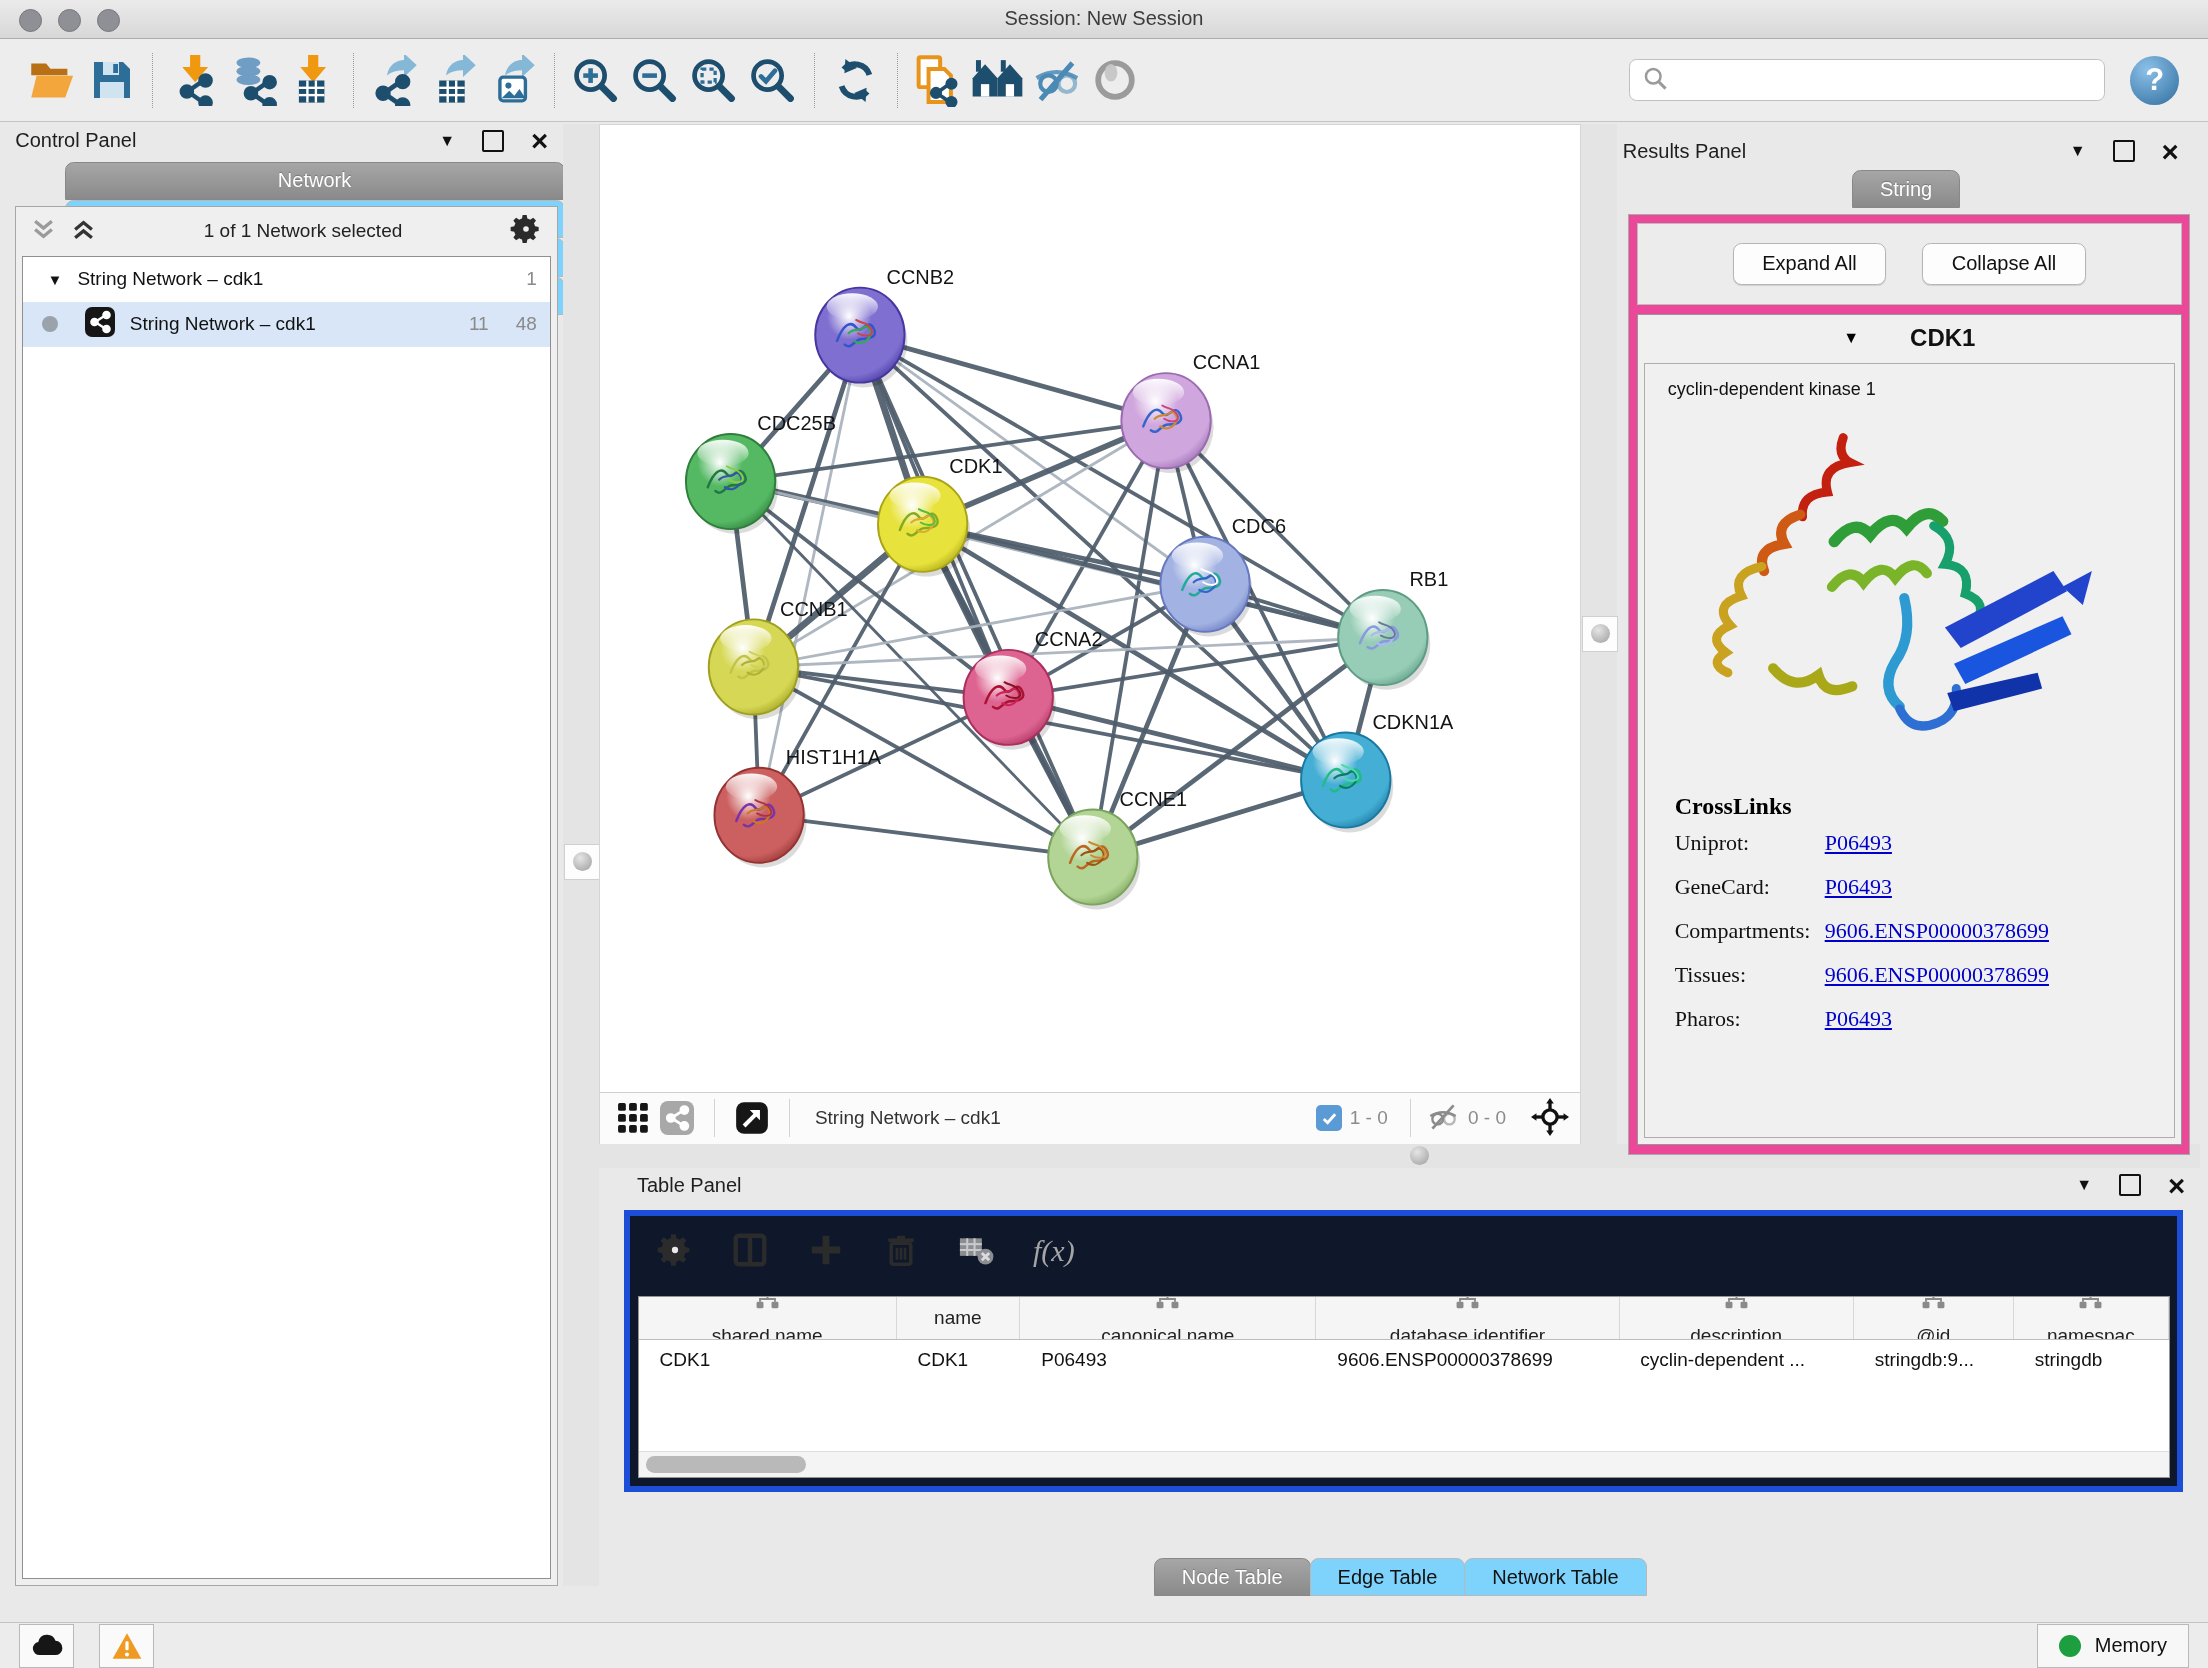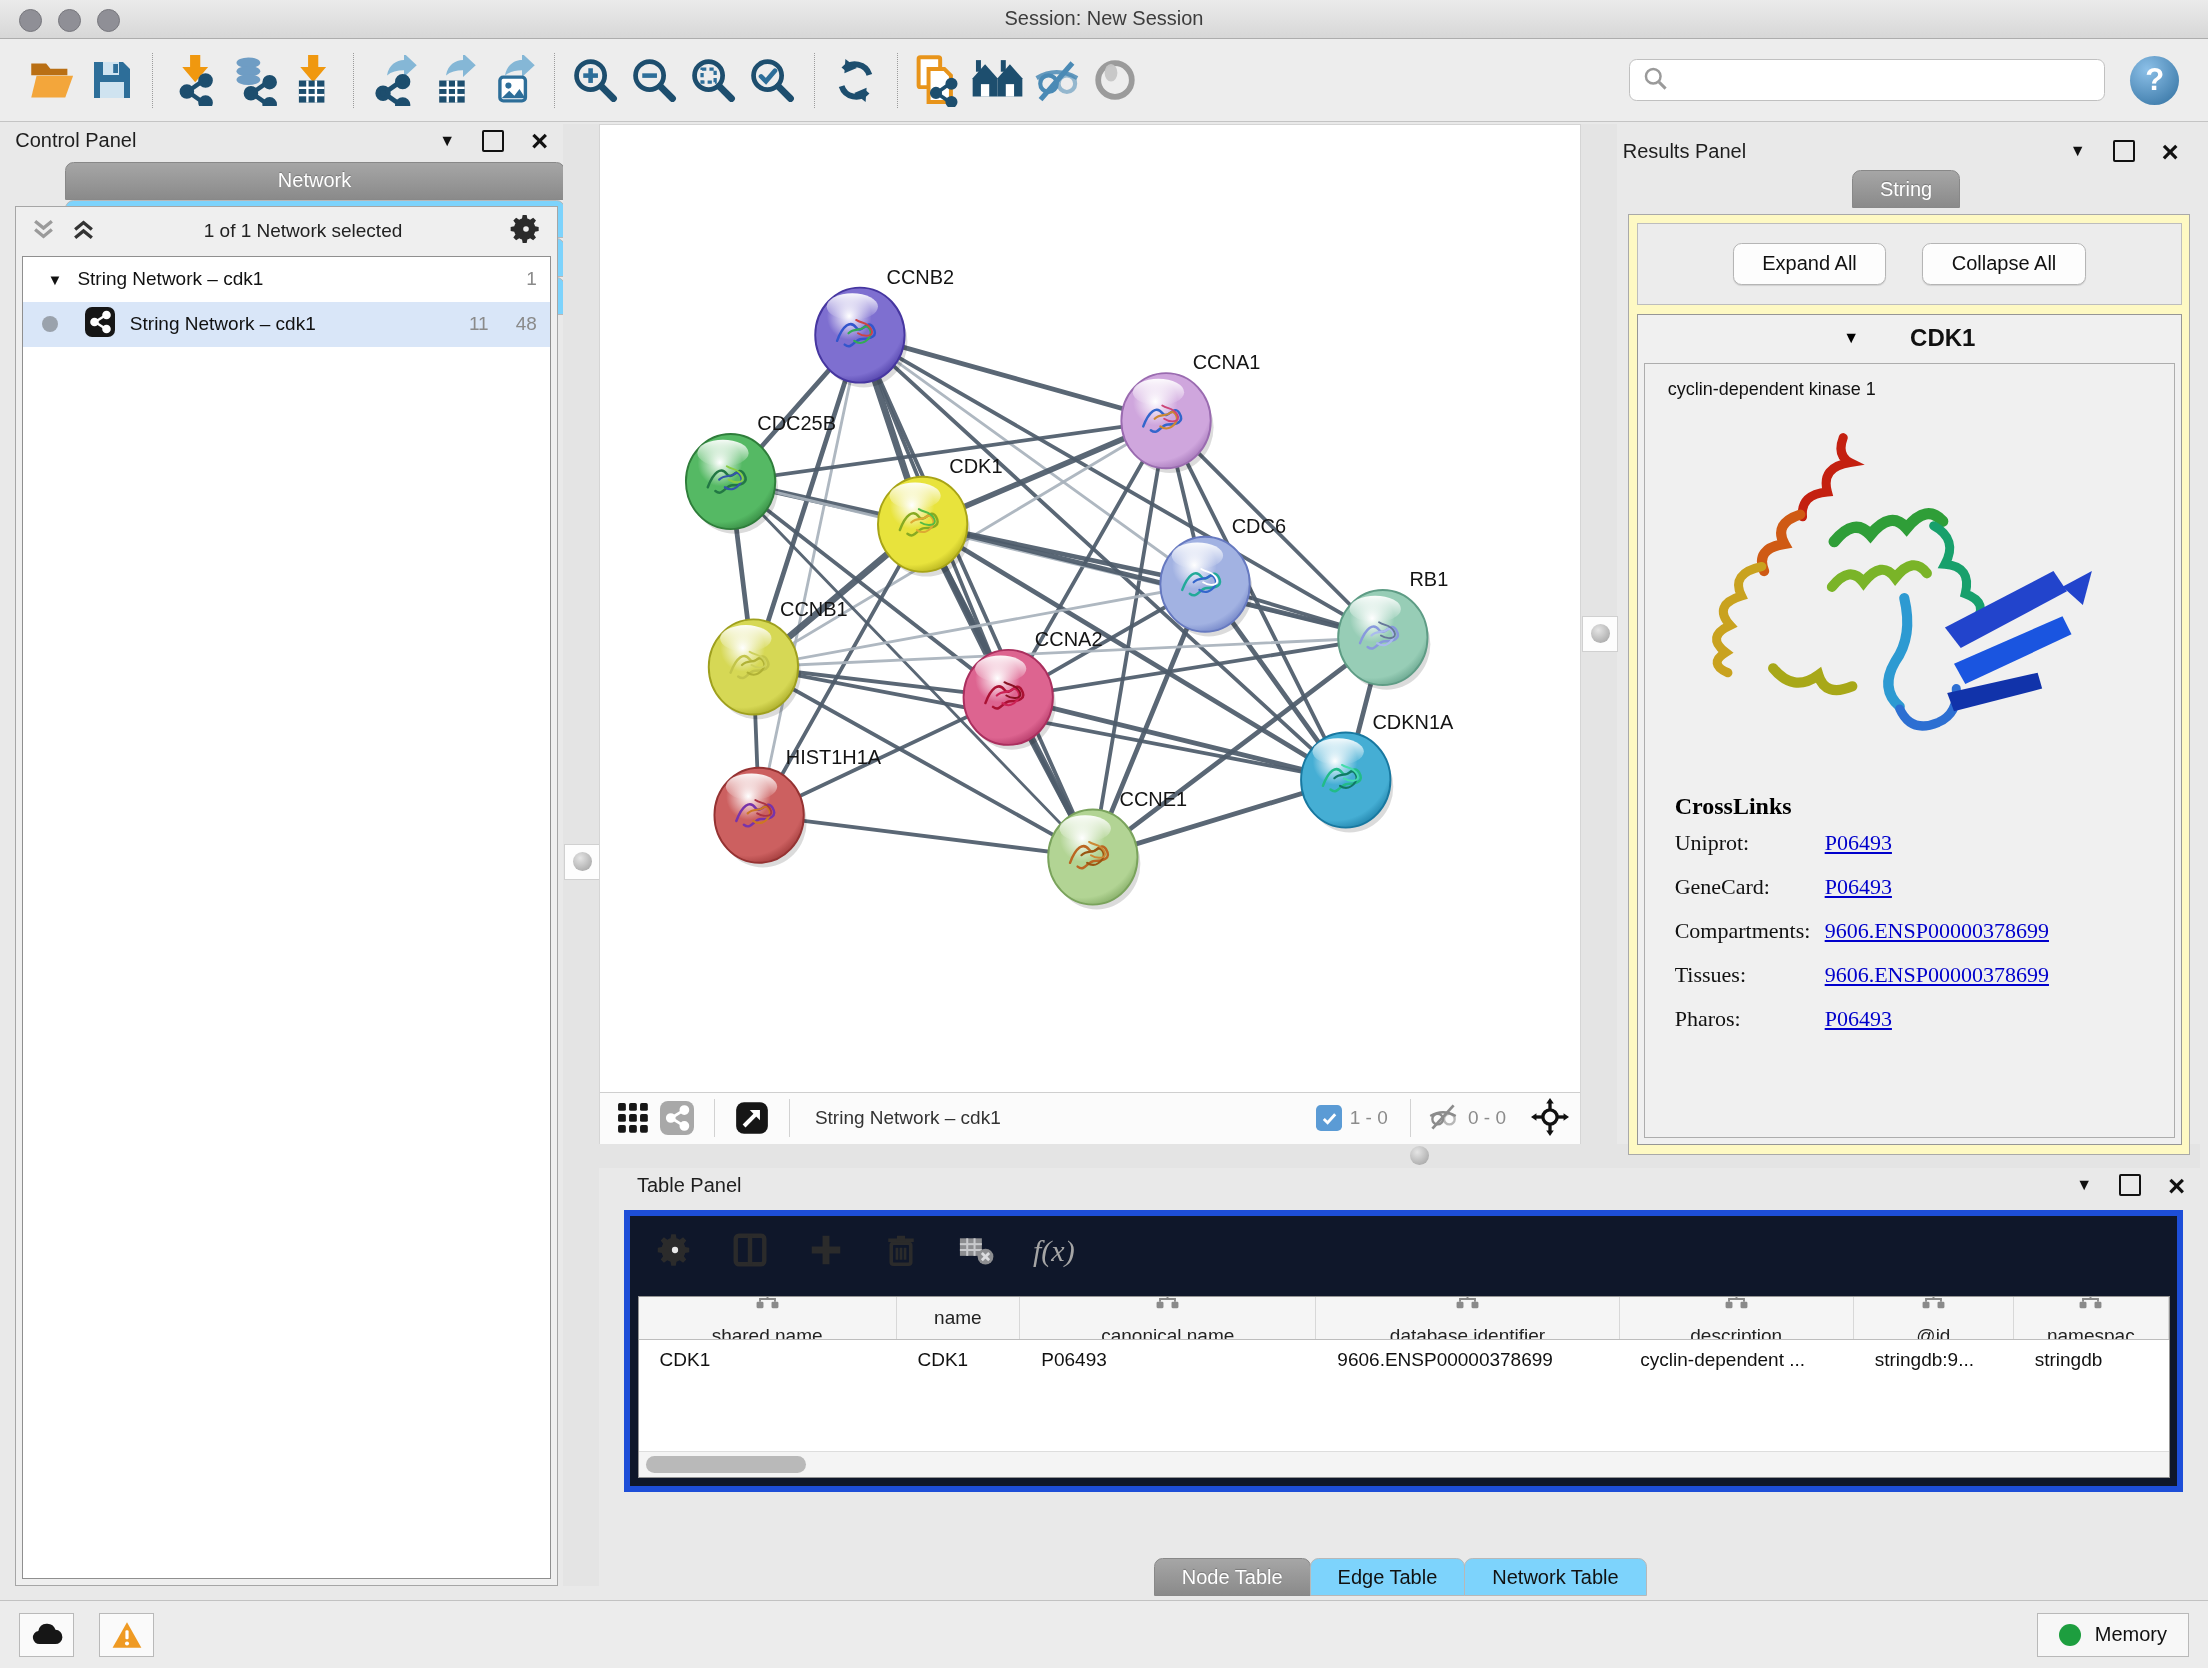--- a/index.html
+++ b/index.html
@@ -70,21 +70,21 @@
   .nf-sep{height:38px;border-left:1px solid #d2d2d2;margin:0 15px;}
   .nf-title{font-size:19px;color:#333;margin-left:9.5px;}
   .nf-count{font-size:19px;color:#8b8b8b;margin:0 7.6px;}
   .nf-right{margin-left:auto;display:flex;align-items:center;}
   .nf-check{width:26px;height:26px;border-radius:4.8px;background:#5b9bd5;display:flex;
     align-items:center;justify-content:center;}
   
   .results-panel{position:absolute;left:1617px;top:12px;width:577px;height:1021px;}
   .rp-tabrow{display:flex;justify-content:center;margin-top:1.9px;}
   .rp-outer{position:absolute;left:11.4px;right:3.8px;top:80px;bottom:0;border:1px solid #a9a9a9;
-    background:#fef9c3;}
+    background:#ec4899;}
   .rp-expandbox{margin:7.6px;border:1px solid #bdbdbd;background:#ececec;padding:19px 0;
     display:flex;justify-content:center;gap:36px;}
   .rp-btn{background:#fdfdfd;border:1px solid #b5b5b5;border-radius:8.6px;font-size:20px;
     color:#111;padding:8.6px 28.5px;box-shadow:0 1px 1px rgba(0,0,0,.12);}
   .rp-genebox{position:absolute;left:7.6px;right:7.6px;top:99px;bottom:9.5px;border:1px solid #969696;
     background:#f0f0f0;}
   .rp-genehead{height:46px;display:flex;align-items:center;justify-content:center;gap:51px;}
   .rp-genehead .caret{font-size:16px;}
   .rp-genehead .gene{font-size:24px;font-weight:bold;color:#111;}
   .rp-inner{position:absolute;left:5.7px;right:5.7px;top:48px;bottom:5.7px;border:1px solid #adadad;
@@ -107,21 +107,21 @@
   .tp-hcell{display:flex;align-items:center;justify-content:center;gap:9.5px;font-size:19px;color:#222;
     border-right:1px solid #d8d8d8;box-sizing:border-box;overflow:hidden;white-space:nowrap;flex-direction:column;}
   .tp-datarow{display:flex;height:40px;}
   .tp-dcell{display:flex;align-items:center;font-size:19px;color:#111;padding-left:21px;
     box-sizing:border-box;overflow:hidden;white-space:nowrap;}
   .tp-scroll{position:absolute;left:0;right:0;bottom:0;height:25px;background:#f4f4f4;
     border-top:1px solid #ddd;}
   .tp-thumb{position:absolute;left:7.6px;top:3.8px;width:160px;height:17px;border-radius:8.6px;background:#b9b9b9;}
   .tp-tabs{position:absolute;left:0;right:0;bottom:7.6px;display:flex;justify-content:center;}
   
-  .statusbar{position:absolute;left:0;right:0;bottom:0;height:68px;background:#ececec;
+  .statusbar{position:absolute;left:0;right:0;bottom:0;height:46px;background:#ececec;
     border-top:1px solid #c2c2c2;display:flex;align-items:center;padding:0 19px;box-sizing:border-box;}
   .sb-btn{width:53px;height:42px;background:#fafafa;border:1.9px solid #b9b9b9;display:flex;
     align-items:center;justify-content:center;margin-right:25px;}
   .memory-btn{margin-left:auto;height:42px;background:#f7f7f7;border:1.9px solid #b9b9b9;
     display:flex;align-items:center;gap:13.3px;padding:0 21px;font-size:20px;color:#111;}
   .mem-dot{width:22px;height:22px;border-radius:50%;background:#1d9e3f;}
 </style>
 </head>
 <body>
 

